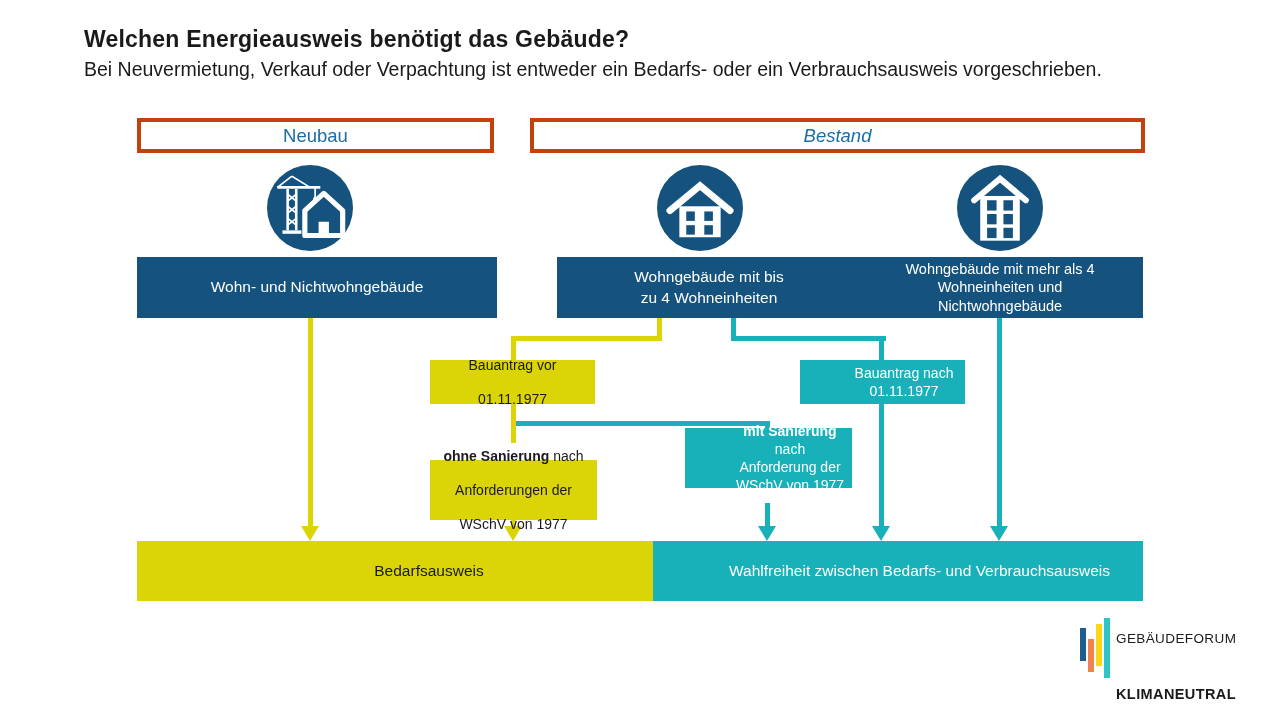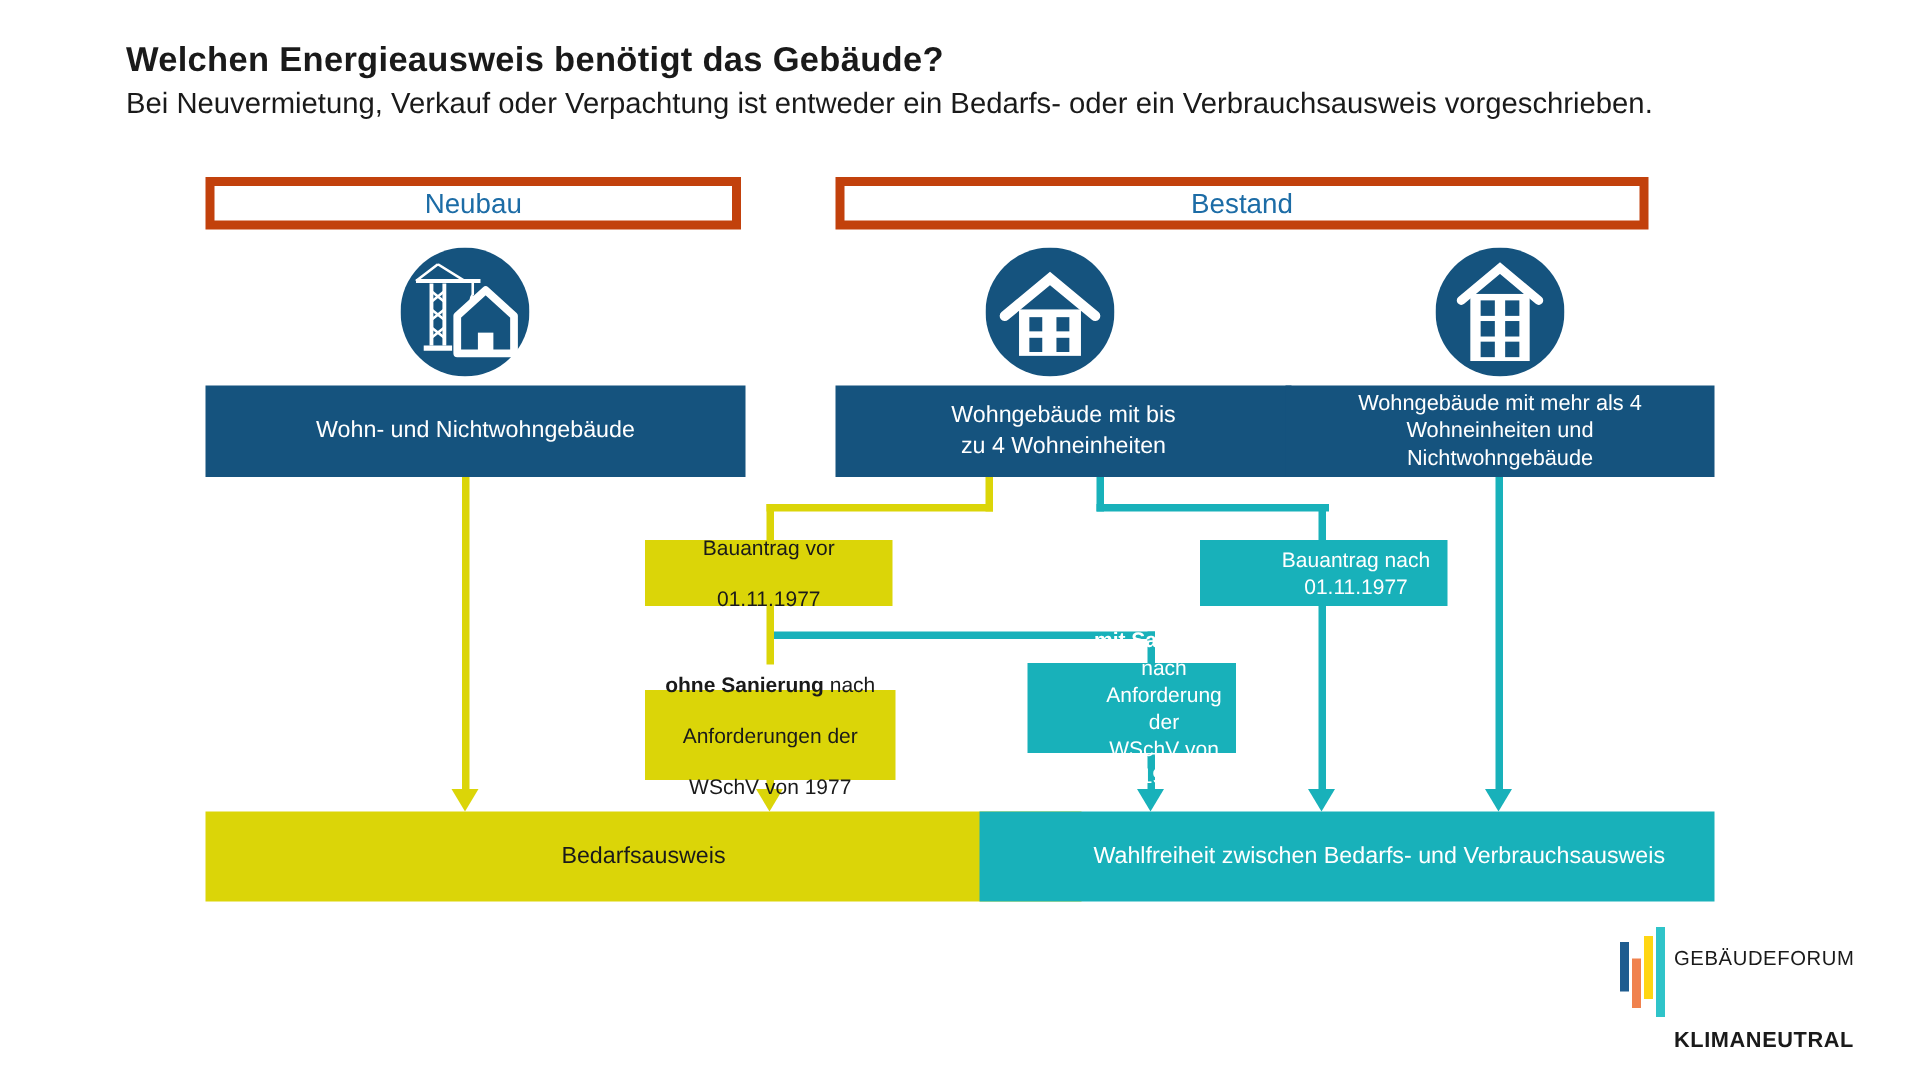--- a/index.html
+++ b/index.html
@@ -6,25 +6,25 @@
   #stage{
     position:relative;width:1280px;height:720px;background:#ffffff;
     font-family:"Liberation Sans", sans-serif;color:#1a1a1a;overflow:hidden;
   }
   .abs{position:absolute;box-sizing:border-box;}
   
   .title{left:84px;top:26px;font-size:23px;font-weight:700;letter-spacing:.2px;}
   .subtitle{left:84px;top:58px;font-size:19.5px;font-weight:400;}
   
   .cat{
-    border:6px solid #c2410c;color:#1C6CA6;font-size:18.5px;
+    border:4px solid #c2410c;color:#1C6CA6;font-size:18.5px;
     display:flex;align-items:center;justify-content:center;height:35px;z-index:2;
   }
   .cat.neubau{left:137px;top:118px;width:357px;}
-  .cat.bestand{left:557px;top:118px;width:542px;}
+  .cat.bestand{left:530px;top:118px;width:615px;font-style:italic;}
   
   .icon{width:86px;height:86px;z-index:2;}
   .icon.i1{left:267px;top:165px;}
   .icon.i2{left:657px;top:165px;}
   .icon.i3{left:957px;top:165px;}
   
   .bluebox{
     background:#15537E;color:#ffffff;display:flex;flex-direction:column;
     align-items:center;justify-content:center;text-align:center;z-index:2;
     font-size:15.5px;line-height:1.3;
@@ -35,21 +35,21 @@
   
   .cond{
     display:flex;flex-direction:column;align-items:center;justify-content:center;
     text-align:center;font-size:14px;line-height:1.3;z-index:2;
   }
   .yellowbox{background:#DBD508;color:#1a1a1a;gap:16px;}
   .tealbox{background:#18B1BA;color:#ffffff;padding-left:43px;}
   .cv{left:430px;top:360px;width:165px;height:44px;}
   .cn{left:800px;top:360px;width:165px;height:44px;}
   .co{left:430px;top:443px;width:167px;height:60px;margin-top:17px;}
-  .cm{left:685px;top:442px;width:139px;height:60px;}
+  .cm{left:685px;top:428px;width:167px;height:60px;}
   .bold{font-weight:700;}
   
   .result{
     display:flex;align-items:center;justify-content:center;text-align:center;
     font-size:15.5px;z-index:2;
   }
   .r1{left:137px;top:541px;width:584px;height:60px;}
   .r2{left:653px;top:541px;width:490px;height:60px;}
   
   .line{z-index:1;}

